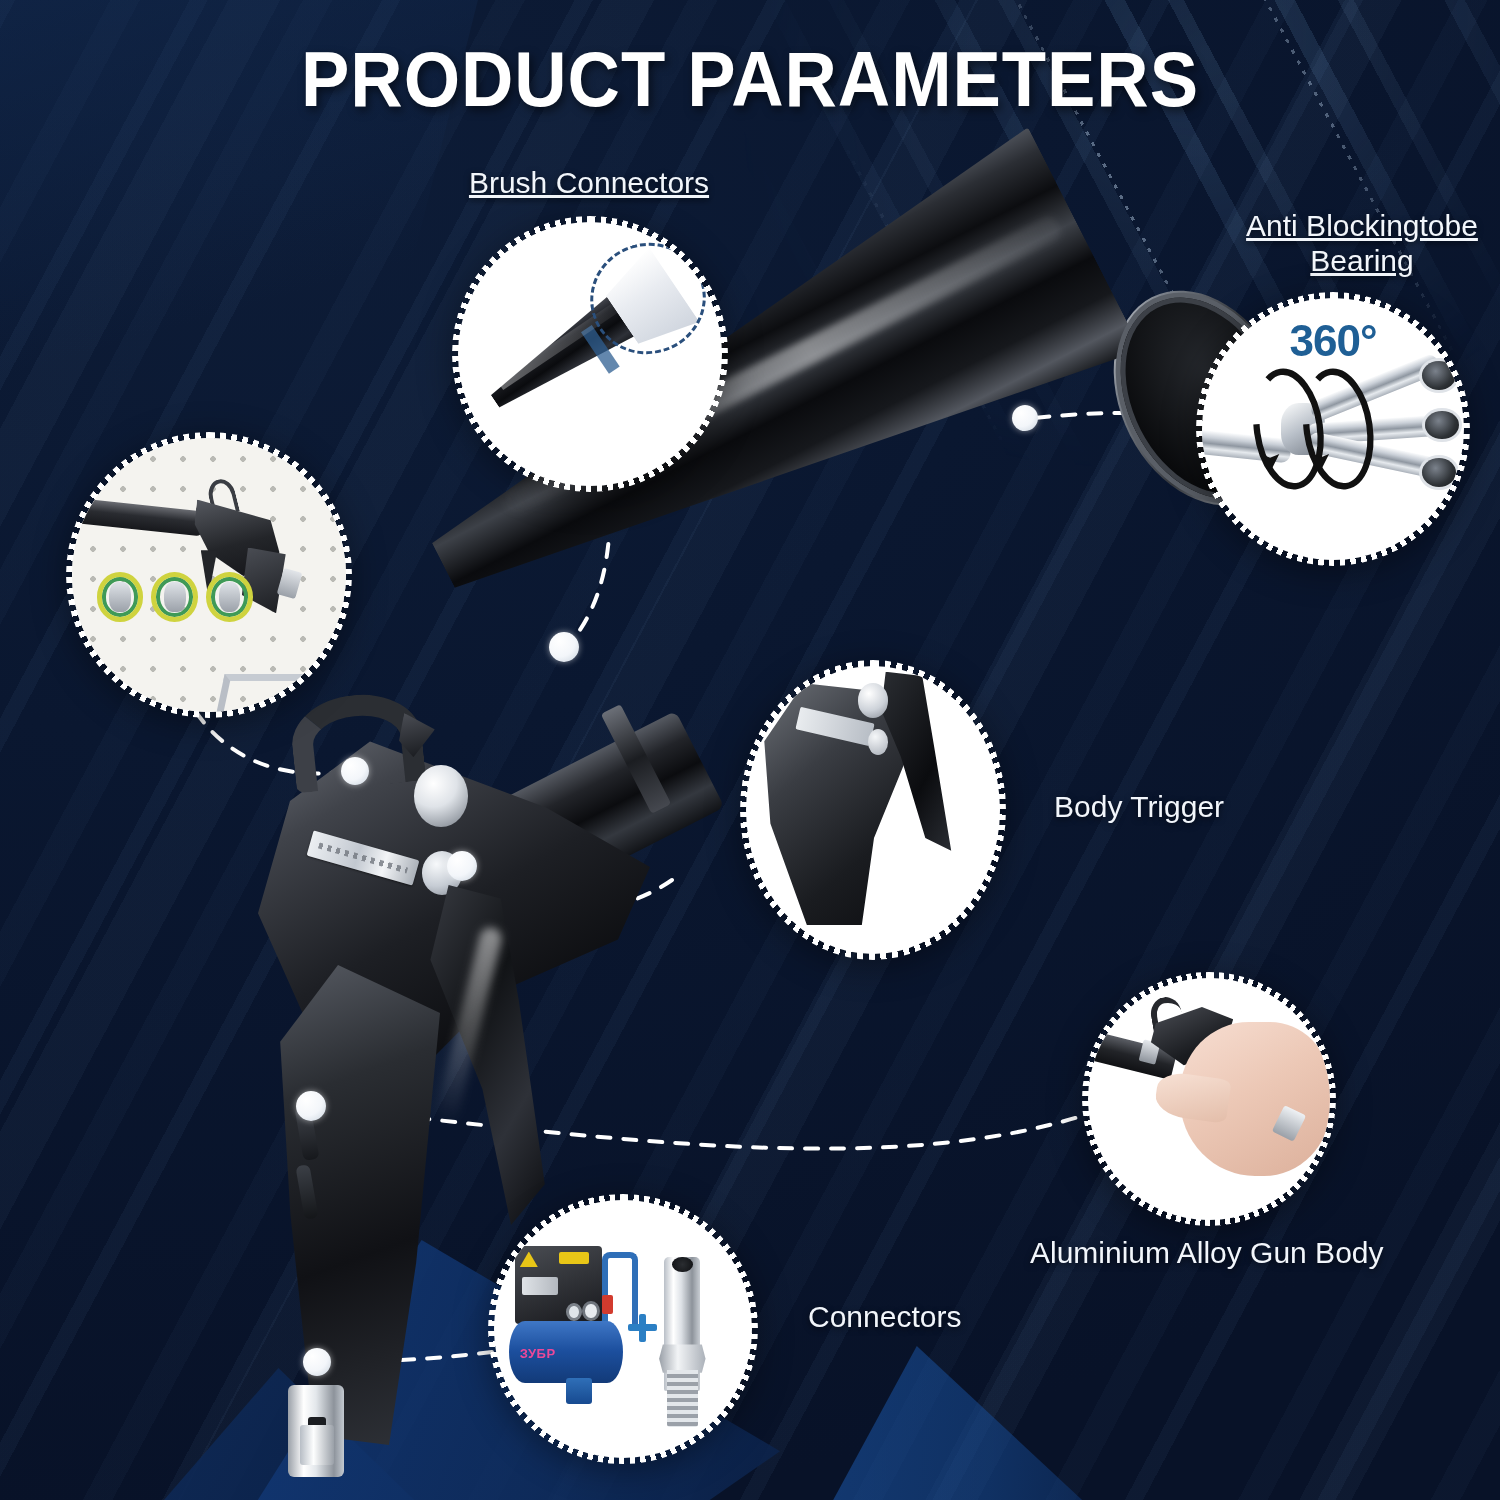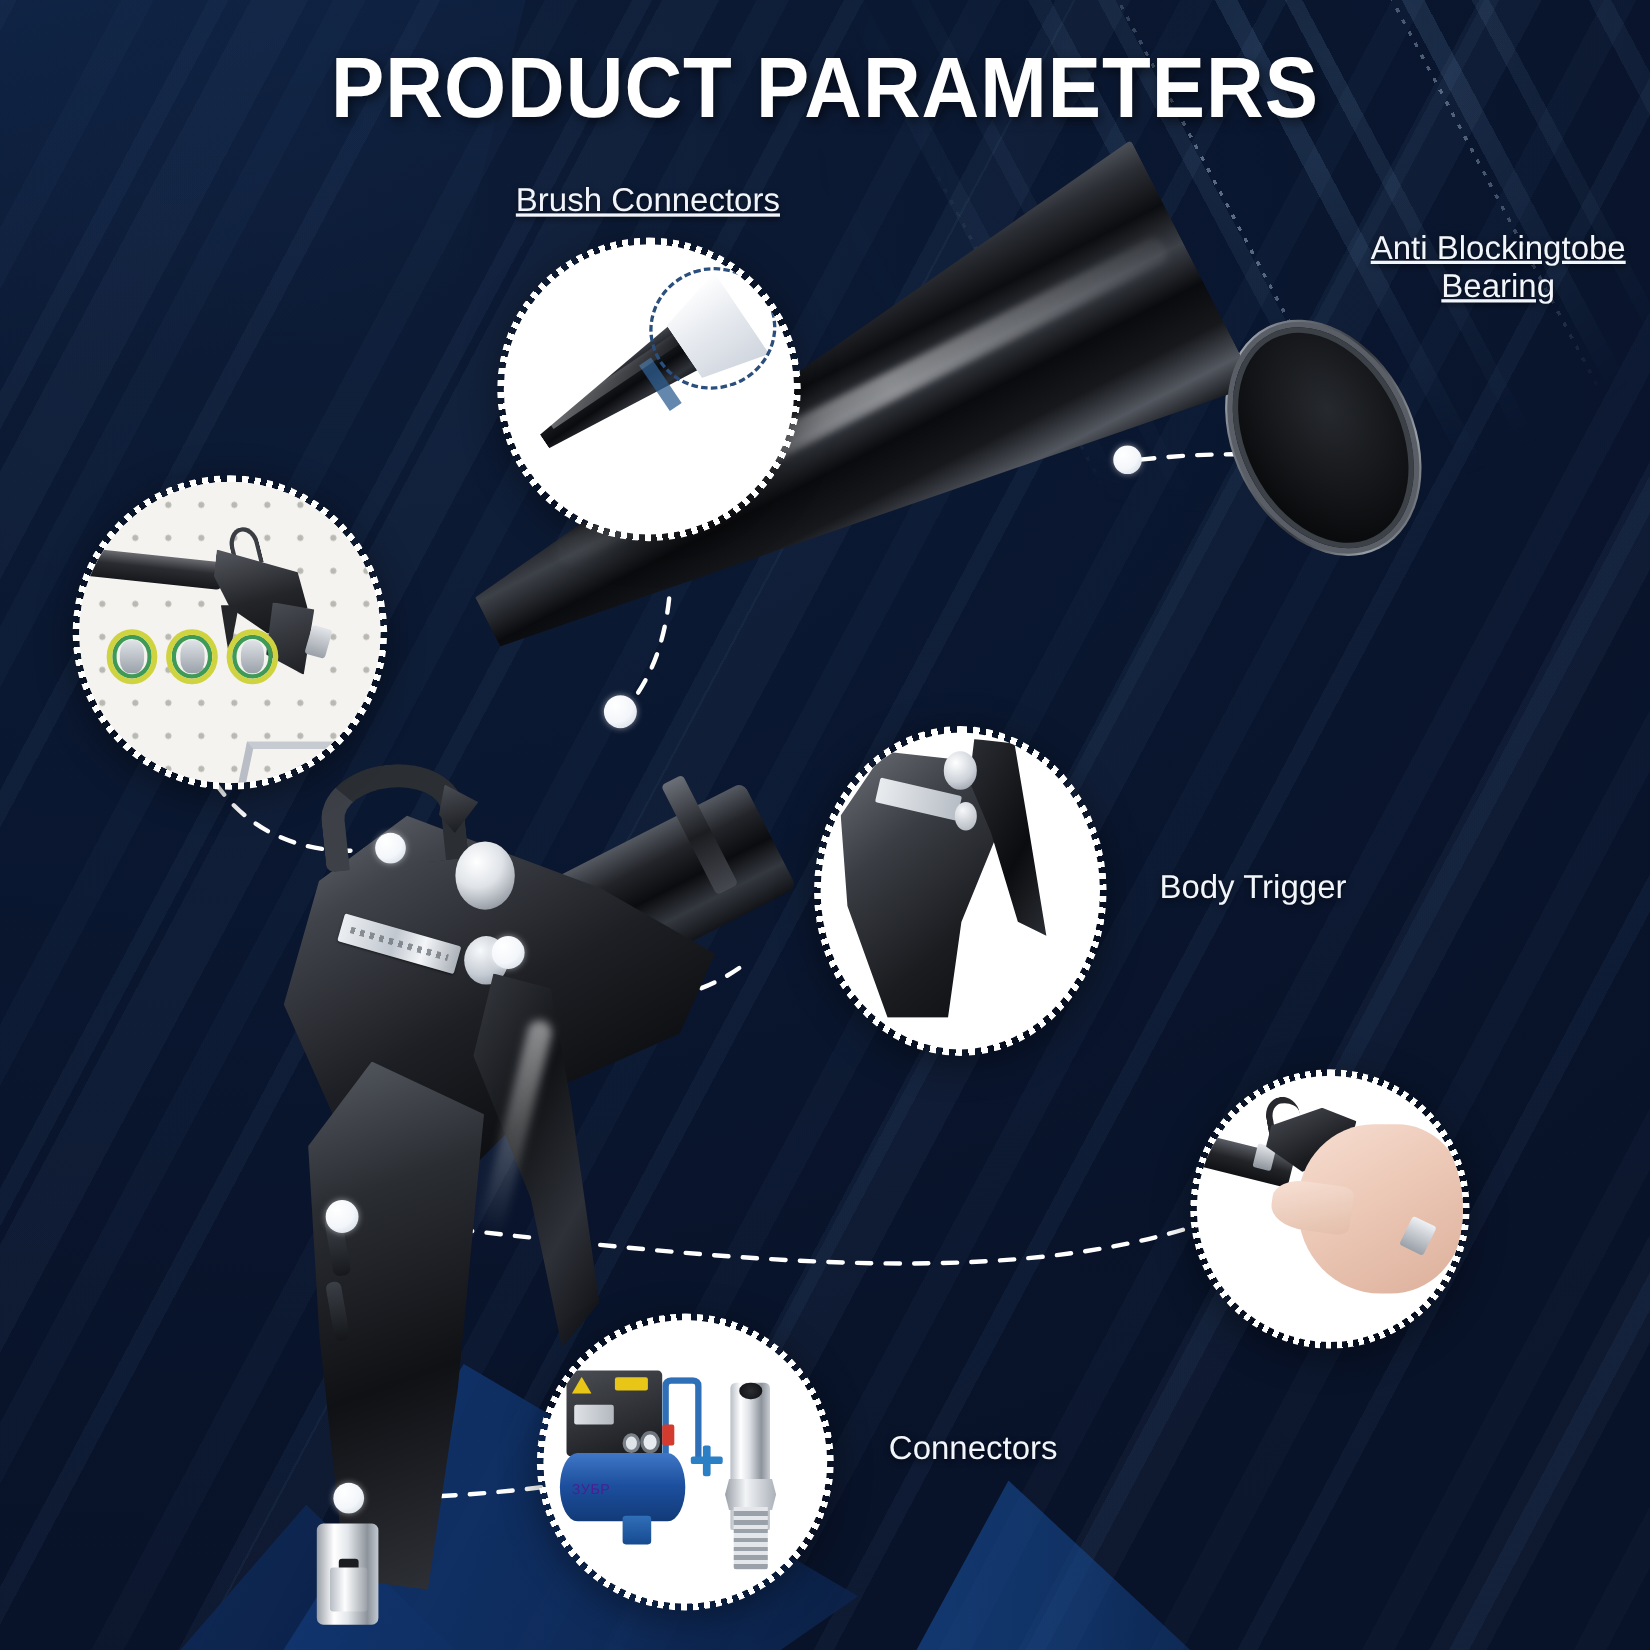--- a/index.html
+++ b/index.html
@@ -218,21 +218,21 @@
   .comp-handle{position:absolute;left:42%;top:20%;width:14%;height:30%;
     border:6px solid #2f6fb8;border-bottom:none;border-radius:8px 8px 0 0;}
   .comp-gauge{position:absolute;left:34%;top:39%;width:7%;height:8%;border-radius:50%;
     background:#e7ebef;border:3px solid #6f757d;}
   .comp-gauge2{position:absolute;left:28%;top:40%;width:6%;height:7%;border-radius:50%;
     background:#dfe4e9;border:3px solid #7b8189;}
   .comp-red{position:absolute;left:42%;top:37%;width:4%;height:7%;background:#d23b2e;border-radius:2px;}
   .comp-foot{position:absolute;left:28%;top:69%;width:10%;height:10%;
     background:linear-gradient(180deg,#2f6fb8,#174a90);border-radius:3px;}
   .comp-brand{position:absolute;left:10%;top:55%;width:24%;height:9%;
-    color:#4c1d95;font-size:13px;font-weight:normal;letter-spacing:.5px;
+    color:#ec4899;font-size:13px;font-weight:bold;letter-spacing:.5px;
     display:flex;align-items:center;}
   .plus{position:absolute;left:52%;top:44%;width:11%;height:11%;color:#2b7fc4;}
   .plus::before,.plus::after{content:"";position:absolute;background:#2b7fc4;border-radius:2px;}
   .plus::before{left:38%;top:0;width:24%;height:100%;}
   .plus::after{top:38%;left:0;height:24%;width:100%;}
   .qc{position:absolute;left:66%;top:22%;width:14%;height:52%;
     background:linear-gradient(90deg,#b9bfc7 0%,#ffffff 26%,#dde1e6 48%,#8d939b 78%,#c8cdd3 100%);
     border-radius:5px 5px 2px 2px;}
   .qc-hex{position:absolute;left:64%;top:56%;width:18%;height:11%;
     background:linear-gradient(90deg,#9aa0a8,#f2f4f6 40%,#aab0b8);
@@ -391,20 +391,44 @@
       <div class="brush-cone"></div>
       <div class="brush-band"></div>
       <div class="brush-hl"></div>
       <div class="brush-tip"></div>
       <div class="brush-ring"></div>
     </div>
   </div>
 
   <div class="lbl c" style="left:1192px;top:208px;width:340px;line-height:1.18;">Anti Blockingtobe
 Bearing</div>
+  <div class="circ-wrap" style="left:1196px;top:292px;width:274px;height:274px;">
+    <div class="circ-inner">
+      <div class="t360">360°</div>
+
+      <div class="tube" style="left:-6%;top:52%;width:40%;height:9%;transform:rotate(6deg);"></div>
+      <div class="hub"></div>
+
+      <div class="tube" style="left:40%;top:30%;width:52%;height:8%;transform:rotate(-22deg);"></div>
+      <div class="tube-end" style="left:84%;top:24%;width:13%;height:11%;"></div>
+      <div class="tube" style="left:40%;top:46%;width:54%;height:8%;transform:rotate(-4deg);"></div>
+      <div class="tube-end" style="left:85%;top:43%;width:13%;height:11%;"></div>
+      <div class="tube" style="left:40%;top:56%;width:52%;height:8%;transform:rotate(12deg);"></div>
+      <div class="tube-end" style="left:84%;top:61%;width:13%;height:11%;"></div>
+
+      <svg viewBox="0 0 100 100" style="position:absolute;inset:0;width:100%;height:100%;">
+        <g fill="none" stroke="#111" stroke-width="2.4">
+          <ellipse cx="33" cy="50" rx="12" ry="22" stroke-dasharray="58 18" transform="rotate(-8 33 50)"></ellipse>
+          <ellipse cx="52" cy="50" rx="12" ry="22" stroke-dasharray="58 18" transform="rotate(-8 52 50)"></ellipse>
+        </g>
+        <path d="M 26 52 l 0 9 l -3.5 -1.5 l 3.5 7 l 3.5 -7 l -3.5 1.5 z" fill="#111"></path>
+        <path d="M 45 52 l 0 9 l -3.5 -1.5 l 3.5 7 l 3.5 -7 l -3.5 1.5 z" fill="#111"></path>
+      </svg>
+    </div>
+  </div>
 
   <div class="circ-wrap" style="left:66px;top:432px;width:286px;height:286px;">
     <div class="circ-inner">
       <div class="peg"></div>
       <div class="peg-gun-barrel"></div>
       <div class="peg-gun-hook"></div>
       <div class="peg-gun-body"></div>
       <div class="peg-gun-trig"></div>
       <div class="peg-gun-grip"></div>
       <div class="peg-fit"></div>
@@ -433,20 +457,21 @@
     <div class="circ-inner">
       <div class="hg-barrel"></div>
       <div class="hg-ferrule"></div>
       <div class="hg-hook"></div>
       <div class="hg-body"></div>
       <div class="hand"></div>
       <div class="finger"></div>
       <div class="hg-fit"></div>
     </div>
   </div>
+  <div class="lbl" style="left:1030px;top:1236px;width:440px;">Aluminium Alloy Gun Body</div>
 
   <div class="circ-wrap" style="left:488px;top:1194px;width:270px;height:270px;">
     <div class="circ-inner">
       <div class="comp-motor"></div>
       <div class="comp-yellow"></div>
       <div class="comp-yellow2"></div>
       <div class="comp-plate"></div>
       <div class="comp-handle"></div>
       <div class="comp-gauge2"></div>
       <div class="comp-gauge"></div>

